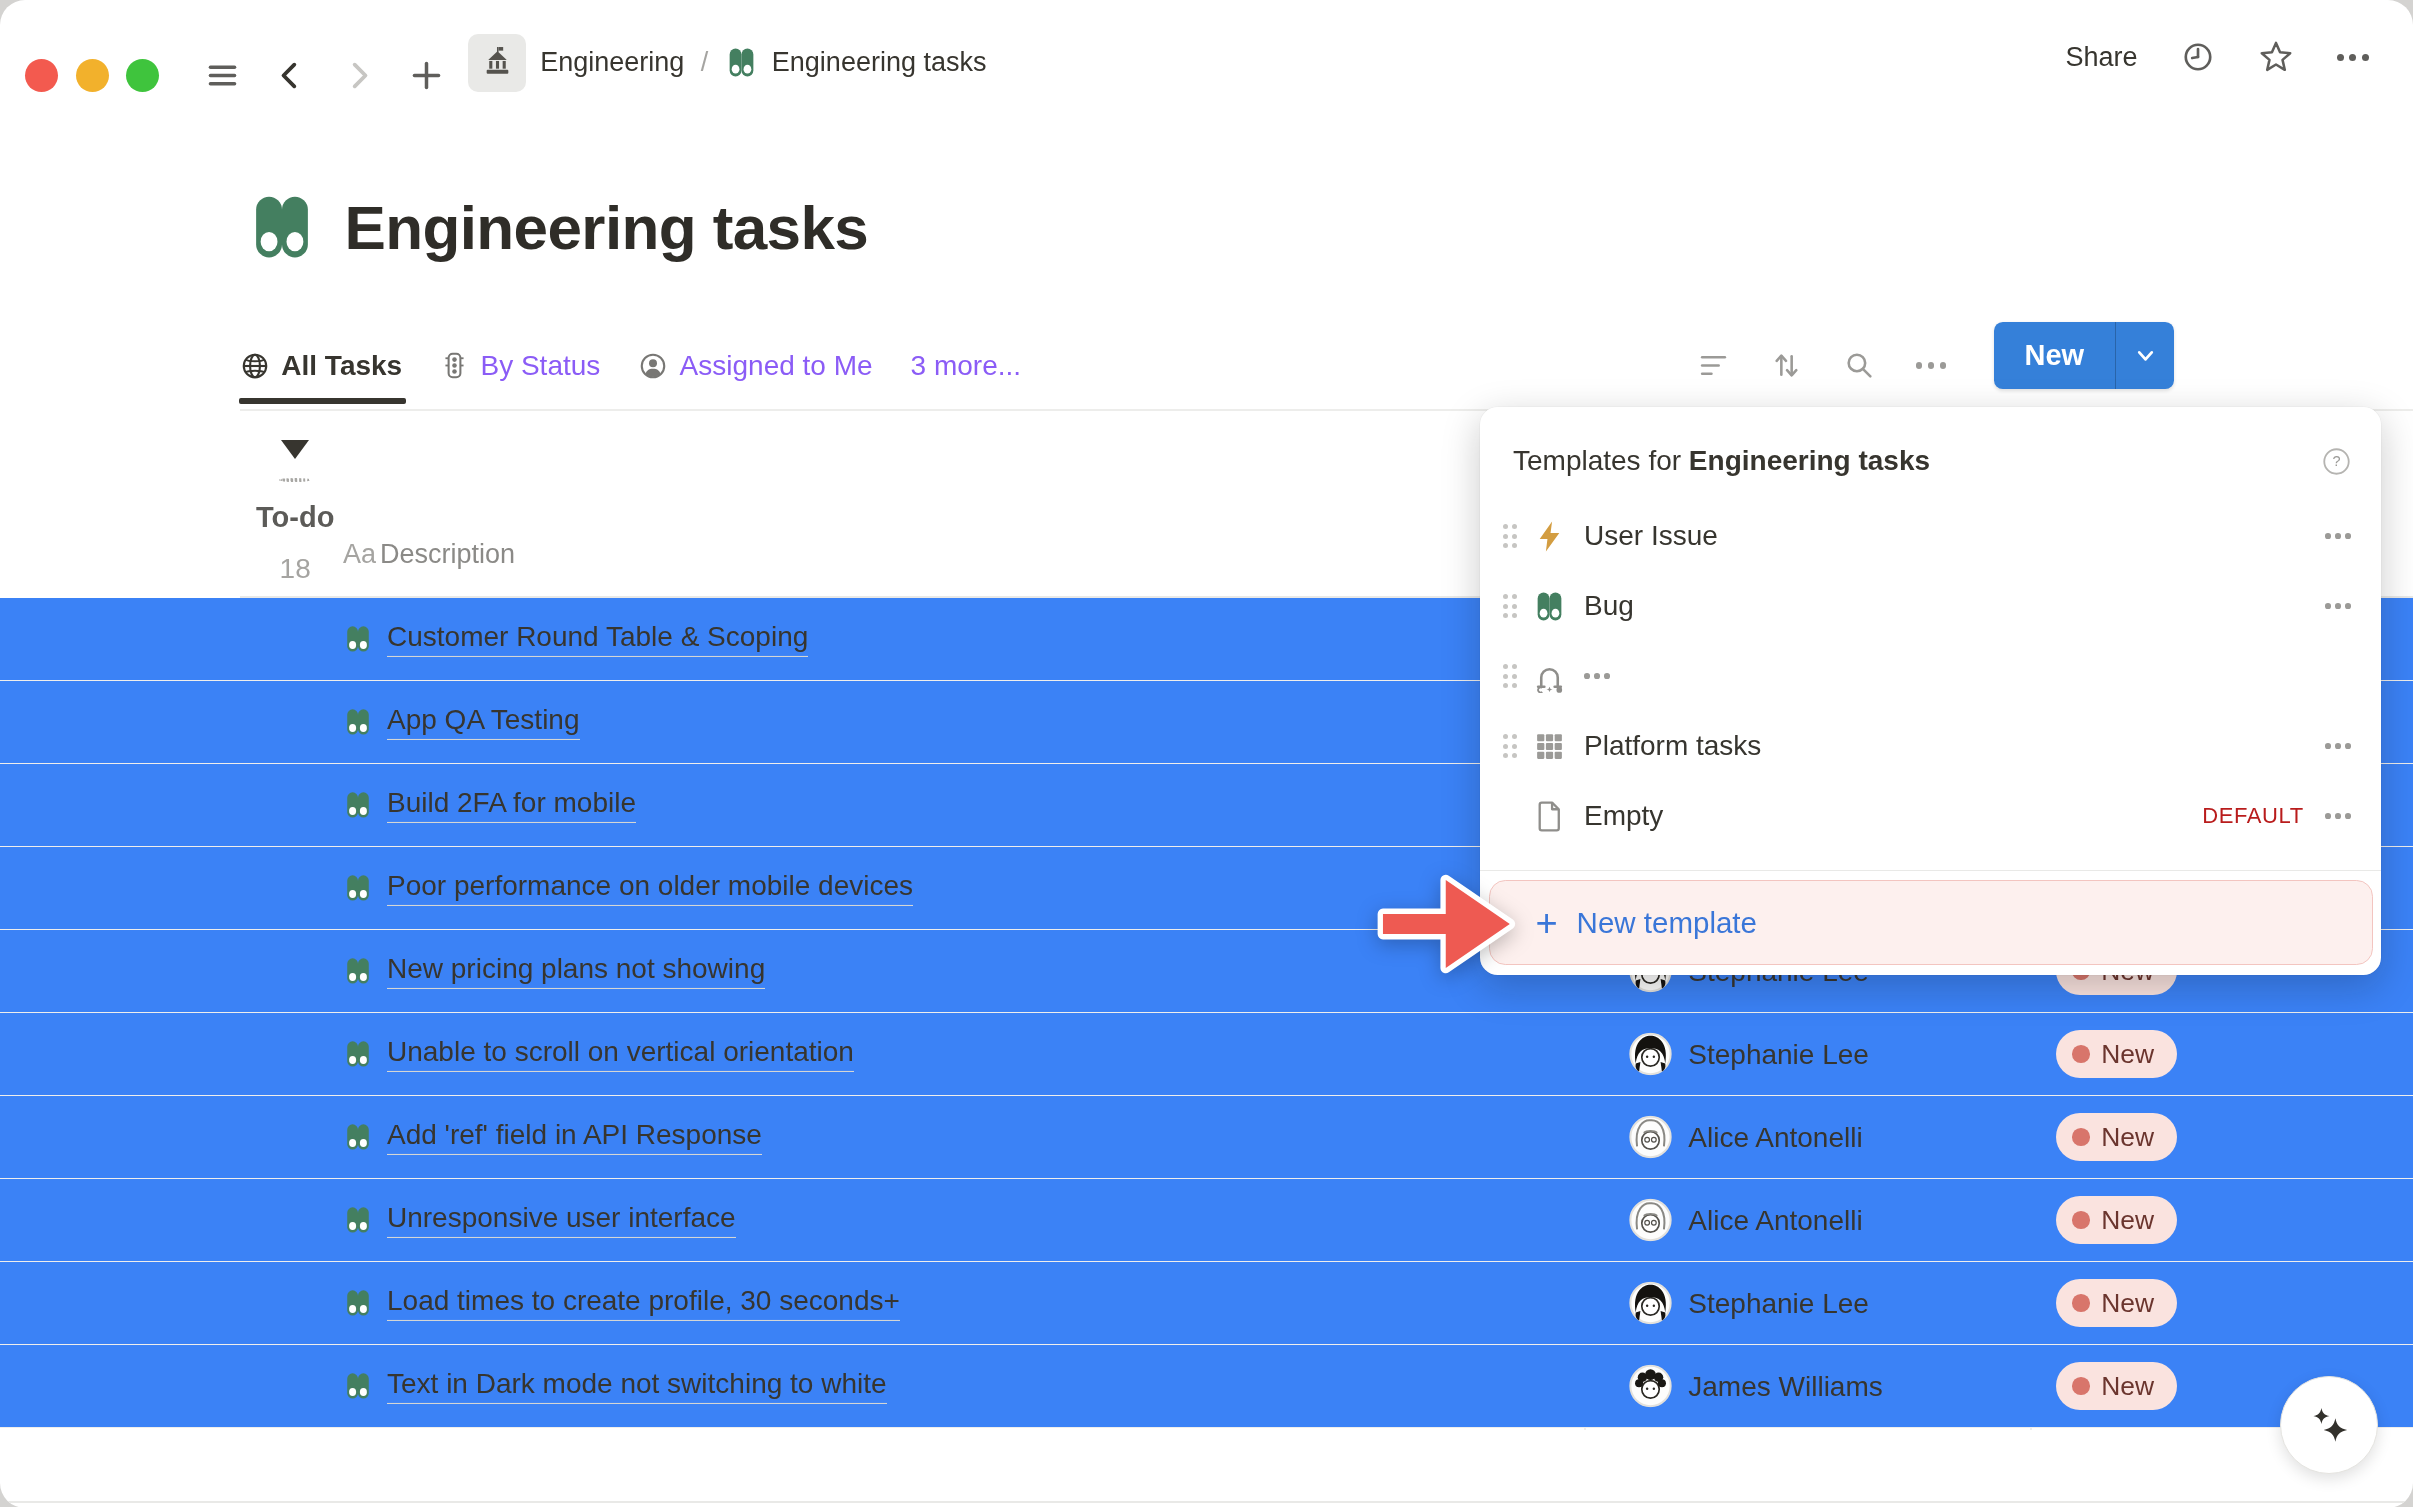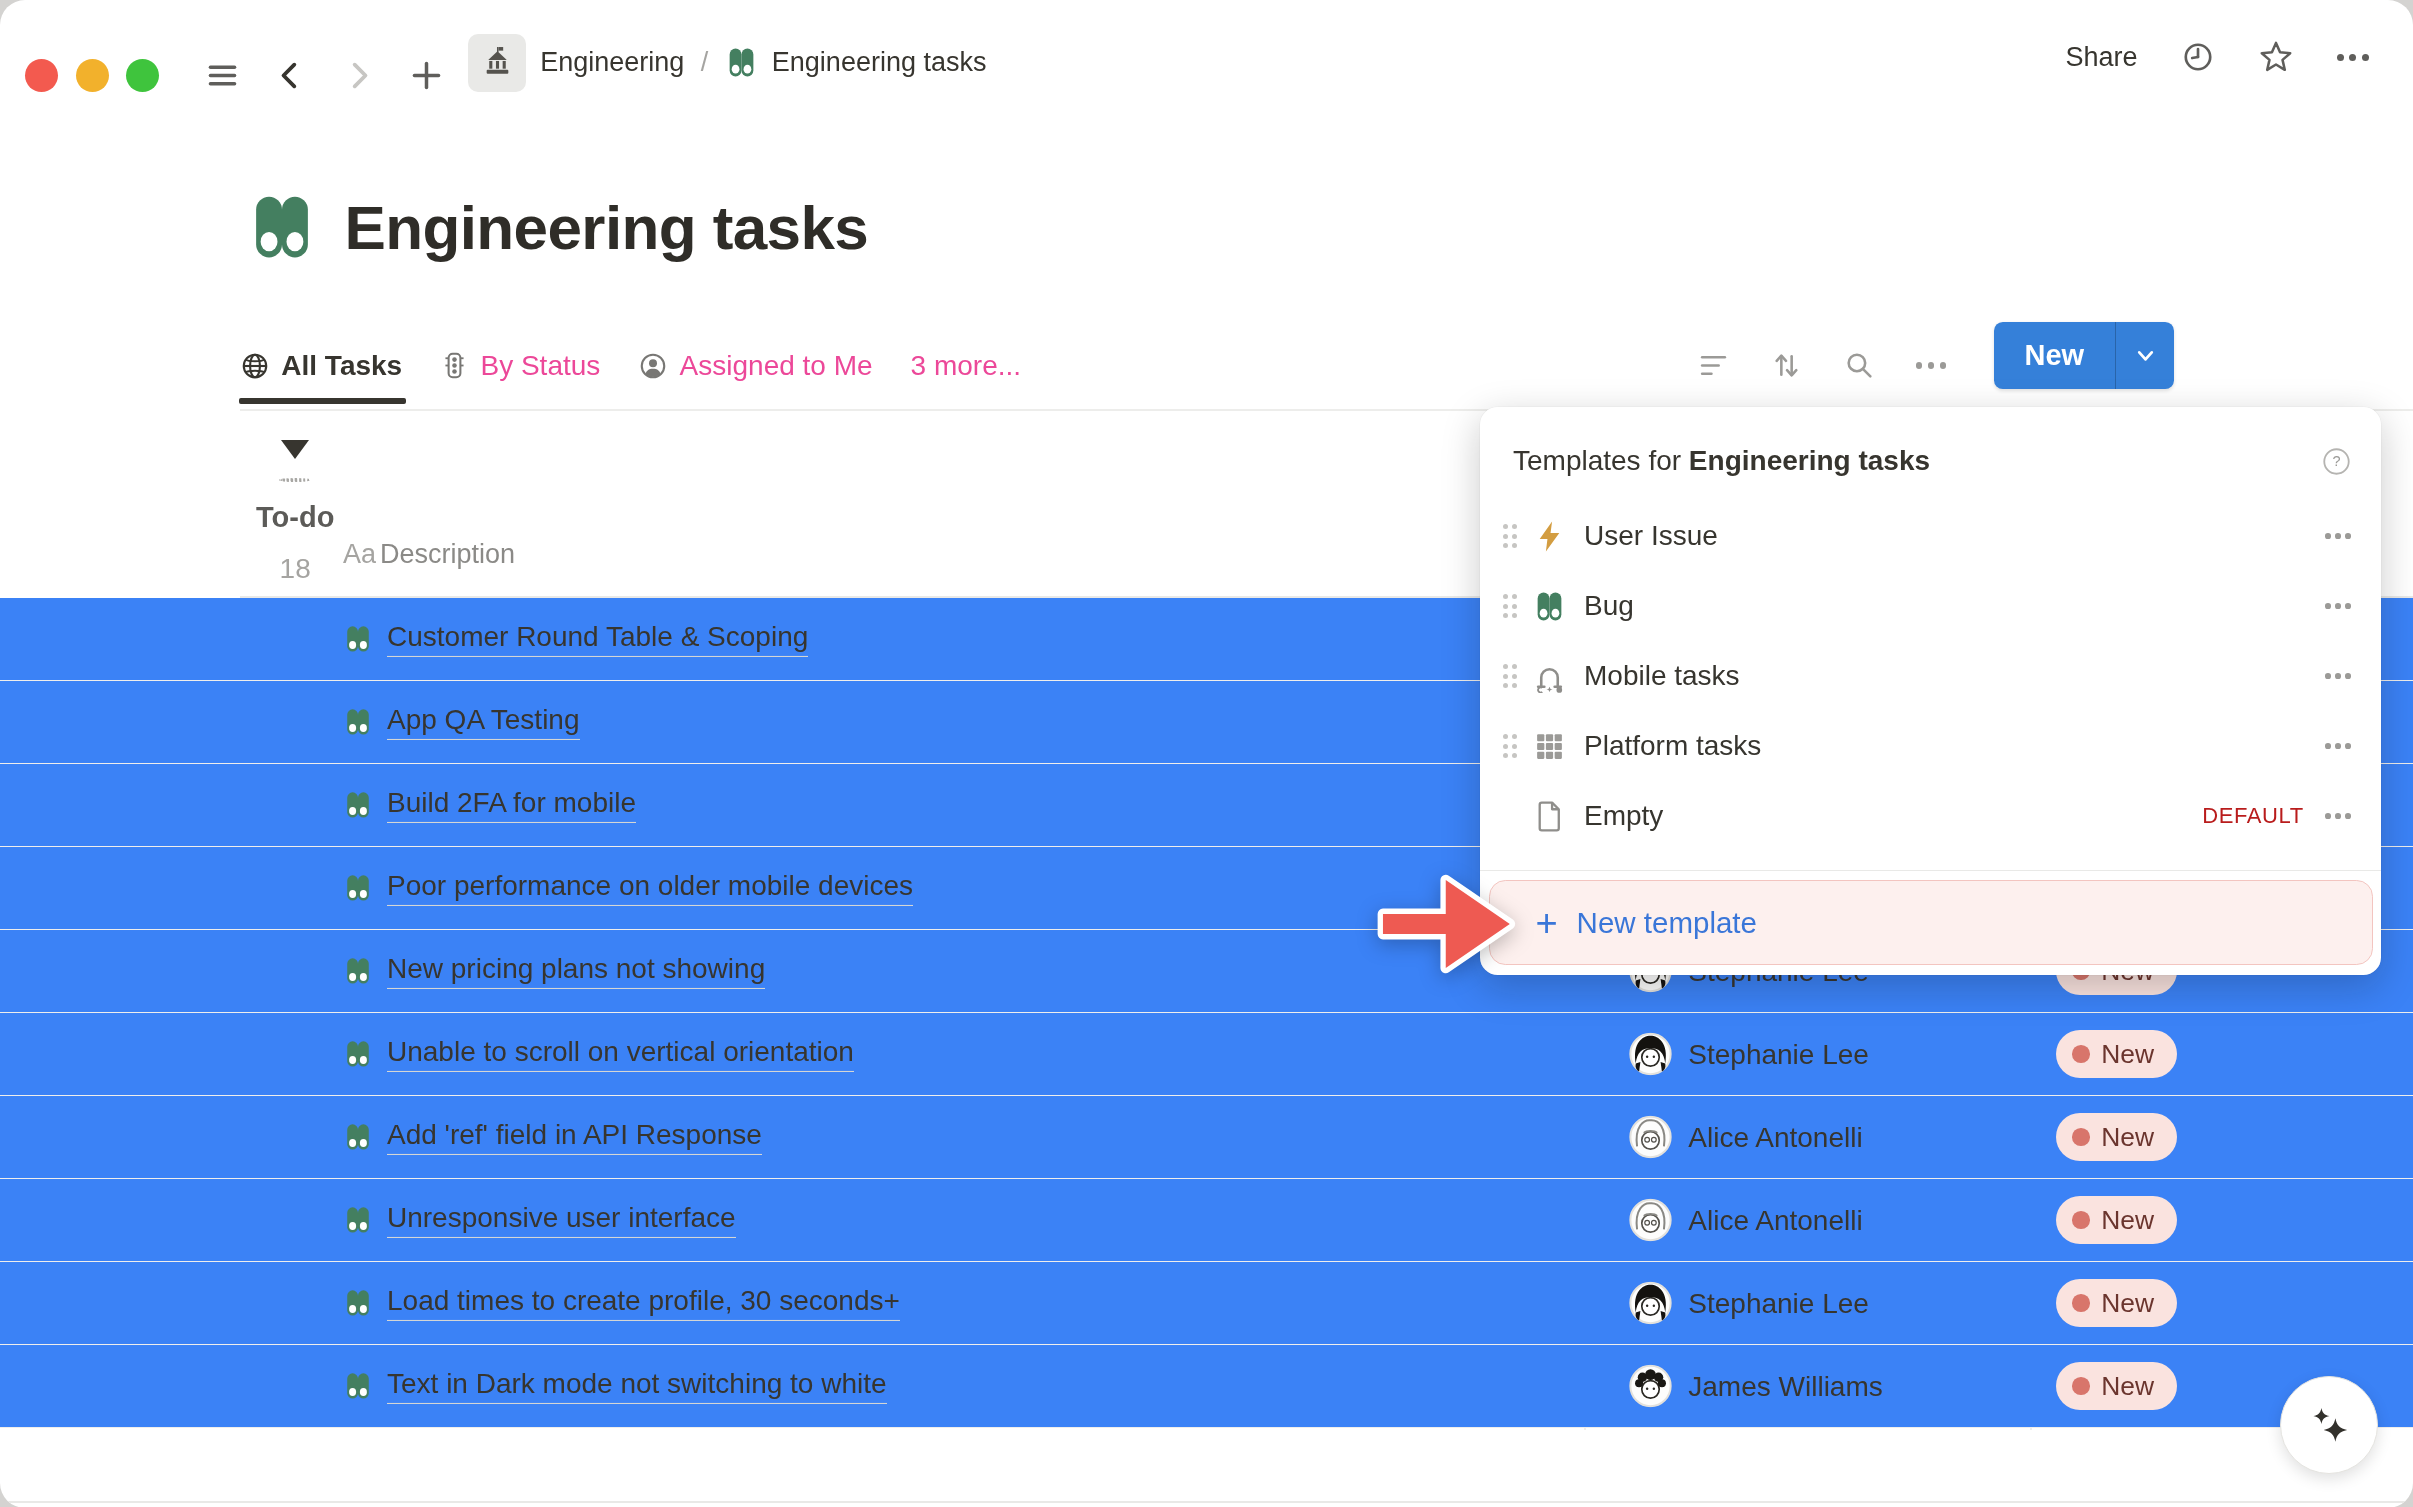--- a/index.html
+++ b/index.html
@@ -19,21 +19,21 @@
   .crumb-sep{font-size:27px;color:#a5a4a1;margin:0 2.5px;}
   .topbar-right{position:absolute;right:44px;top:22.6px;height:69px;display:flex;align-items:center;gap:43px;}
   .share-label{font-size:27px;color:#37352f;}
 
   
   .title-wrap{position:absolute;left:246px;top:191px;display:flex;align-items:center;gap:26.4px;}
   .page-title{font-size:62px;font-weight:700;letter-spacing:-0.6px;color:#2f2d28;margin:0;}
 
   
   .tabs{position:absolute;left:240px;top:327px;height:77px;display:flex;align-items:center;gap:38px;}
-  .tab{position:relative;display:flex;align-items:center;gap:11.3px;height:100%;font-size:28px;color:#ec4899;font-weight:500;cursor:pointer;}
+  .tab{position:relative;display:flex;align-items:center;gap:11.3px;height:100%;font-size:28px;color:#8b5cf6;font-weight:500;cursor:pointer;}
   .tab.active{color:#37352f;font-weight:700;}
   .tab.active::after{content:"";position:absolute;left:-1.3px;right:-3.8px;bottom:0px;height:5.7px;background:#37352f;border-radius:1.9px;}
   .tabs-line{position:absolute;left:240px;right:0;top:409px;height:1.9px;background:#ededeb;}
 
   .view-toolbar{position:absolute;left:1697px;top:329px;height:73px;display:flex;align-items:center;gap:40px;}
   .new-btn{position:absolute;left:1994px;top:322px;width:180px;height:67px;background:#3580d9;border-radius:8.8px;
            display:flex;align-items:stretch;box-shadow:0 1.3px 3.8px rgba(0,0,0,0.12);cursor:pointer;}
   .new-btn-main{flex:1;display:flex;align-items:center;justify-content:center;color:#fff;font-size:29px;font-weight:700;}
   .new-btn-div{width:1.3px;background:rgba(0,0,0,0.22);margin:0;}
   .new-btn-chev{width:58px;display:flex;align-items:center;justify-content:center;}
@@ -612,21 +612,20 @@
       <svg width="33" height="33" viewBox="0 0 64 64">
               <path d="M16,52 V34 a16,16 0 0 1 32,0 V52" fill="none" stroke="#8f8e8b" stroke-width="5" stroke-linecap="round"></path>
               <line x1="10" y1="52" x2="22" y2="52" stroke="#8f8e8b" stroke-width="5" stroke-linecap="round"></line>
               <line x1="42" y1="52" x2="54" y2="52" stroke="#8f8e8b" stroke-width="5" stroke-linecap="round"></line>
               <circle cx="51" cy="58" r="5.5" fill="#8f8e8b"></circle>
               <path d="M32,52 l2,4 4,1 -4,1 -2,4 -2,-4 -4,-1 4,-1 Z" fill="#8f8e8b"></path>
               <path d="M18,62 a5,5 0 1 1 0,-8" fill="none" stroke="#8f8e8b" stroke-width="3.5"></path>
             </svg>
 
     </span>
-    <span class="tpl-label">Mobile tasks</span>
 
     <span class="icon-dots" style="gap:4.4px">
             <i style="width:5.7px;height:5.7px"></i>
             <i style="width:5.7px;height:5.7px"></i>
             <i style="width:5.7px;height:5.7px"></i>
           </span>
   </div>
         <div class="tpl-item">
     <span class="drag">
             <i></i>

